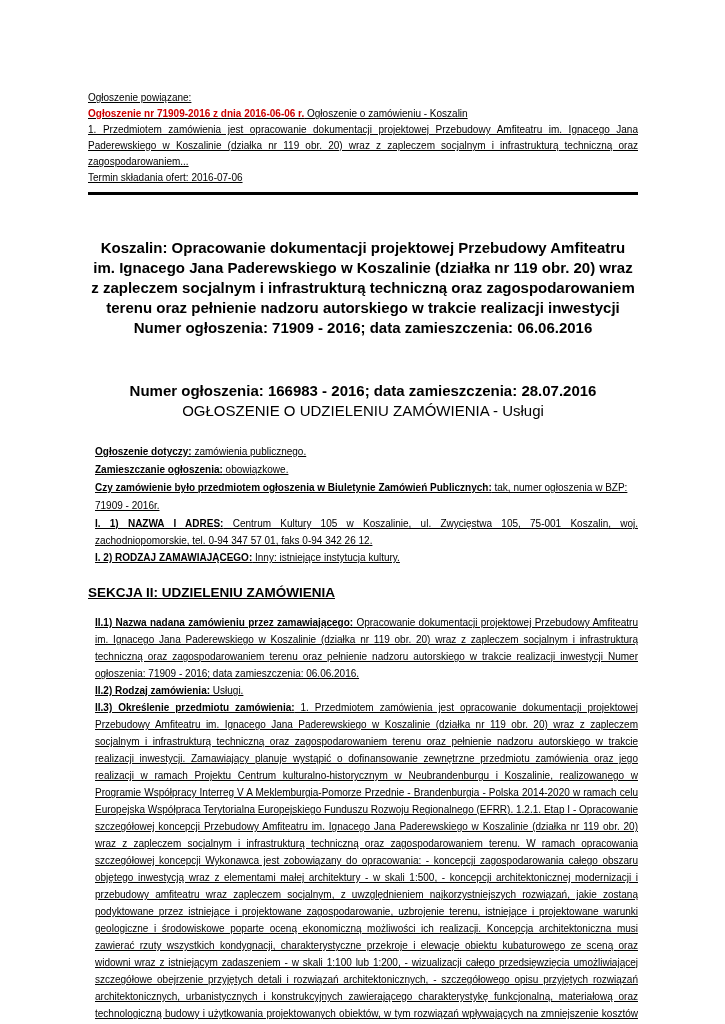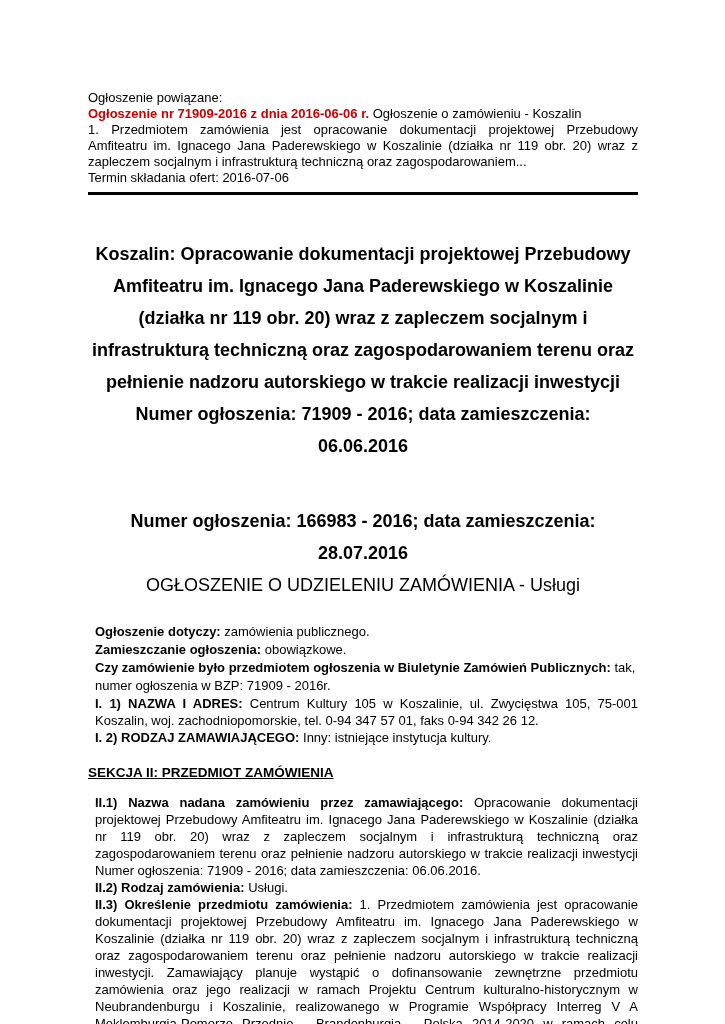--- a/index.html
+++ b/index.html
@@ -7,31 +7,31 @@
     width:725px;
     min-height:1024px;
     background:#ffffff;
     color:#000000;
     font-family:"Liberation Sans","DejaVu Sans",sans-serif;
   }
   .page{ padding:90px 87px 40px 88px; }
   p,h1,h2{ margin:0; font-weight:normal; }
 
   
-  .s{ font-size:13px; line-height:16px; }
+  .s{ font-size:10px; line-height:16px;text-decoration:underline; }
   .b{ font-weight:bold;margin-top:43px; }
   .red{ color:#cc0000; text-decoration:none; }
   .just{ text-align:justify; }
 
   
   .rule{ border:none; border-top:3px solid #000; margin:6px 0 0 0; height:0; }
 
   
   .title-block{ margin-top:16px; text-align:center; }
-  .t{ font-size:18px; line-height:32px; }
+  .t{ font-size:15px; line-height:20px; }
   .t.b{ font-weight:bold; }
 
   
   .meta{ margin-top:22px; padding-left:7px; }
   .meta .s{ line-height:18px; }
 
   
   .sec{ margin-top:18px; margin-bottom:12px; font-size:13.5px; line-height:18px;
         font-weight:bold; text-decoration:underline; }
 
@@ -63,20 +63,20 @@
     <p class="s"><span class="b">Ogłoszenie dotyczy:</span><span> zamówienia publicznego.</span></p>
     <p class="s"><span class="b">Zamieszczanie ogłoszenia:</span><span> obowiązkowe.</span></p>
     <p class="s"><span class="b">Czy zamówienie było przedmiotem ogłoszenia w Biuletynie Zamówień Publicznych:</span><span> tak, numer ogłoszenia w BZP: 71909 - 2016r.</span></p>
   </section>
 
   <div class="items">
     <p class="s just"><span class="b">I. 1) NAZWA I ADRES:</span><span> Centrum Kultury 105 w Koszalinie, ul. Zwycięstwa 105, 75-001 Koszalin, woj. zachodniopomorskie, tel. 0-94 347 57 01, faks 0-94 342 26 12.</span></p>
     <p class="s just"><span class="b">I. 2) RODZAJ ZAMAWIAJĄCEGO:</span><span> Inny: istniejące instytucja kultury.</span></p>
   </div>
 
-  <h2 class="sec">SEKCJA II: PRZEDMIOT ZAMÓWIENIA</h2>
+  <h2 class="sec">SEKCJA II: UDZIELENIU ZAMÓWIENIA</h2>
   <div class="items">
     <p class="s just"><span class="b">II.1) Nazwa nadana zamówieniu przez zamawiającego:</span><span> Opracowanie dokumentacji projektowej Przebudowy Amfiteatru im. Ignacego Jana Paderewskiego w Koszalinie (działka nr 119 obr. 20) wraz z zapleczem socjalnym i infrastrukturą techniczną oraz zagospodarowaniem terenu oraz pełnienie nadzoru autorskiego w trakcie realizacji inwestycji Numer ogłoszenia: 71909 - 2016; data zamieszczenia: 06.06.2016.</span></p>
     <p class="s just"><span class="b">II.2) Rodzaj zamówienia:</span><span> Usługi.</span></p>
     <p class="s just"><span class="b">II.3) Określenie przedmiotu zamówienia:</span><span> 1. Przedmiotem zamówienia jest opracowanie dokumentacji projektowej Przebudowy Amfiteatru im. Ignacego Jana Paderewskiego w Koszalinie (działka nr 119 obr. 20) wraz z zapleczem socjalnym i infrastrukturą techniczną oraz zagospodarowaniem terenu oraz pełnienie nadzoru autorskiego w trakcie realizacji inwestycji. Zamawiający planuje wystąpić o dofinansowanie zewnętrzne przedmiotu zamówienia oraz jego realizacji w ramach Projektu Centrum kulturalno-historycznym w Neubrandenburgu i Koszalinie, realizowanego w Programie Współpracy Interreg V A Meklemburgia-Pomorze Przednie - Brandenburgia - Polska 2014-2020 w ramach celu Europejska Współpraca Terytorialna Europejskiego Funduszu Rozwoju Regionalnego (EFRR). 1.2.1. Etap I - Opracowanie szczegółowej koncepcji Przebudowy Amfiteatru im. Ignacego Jana Paderewskiego w Koszalinie (działka nr 119 obr. 20) wraz z zapleczem socjalnym i infrastrukturą techniczną oraz zagospodarowaniem terenu. W ramach opracowania szczegółowej koncepcji Wykonawca jest zobowiązany do opracowania: - koncepcji zagospodarowania całego obszaru objętego inwestycją wraz z elementami małej architektury - w skali 1:500, - koncepcji architektonicznej modernizacji i przebudowy amfiteatru wraz zapleczem socjalnym, z uwzględnieniem najkorzystniejszych rozwiązań, jakie zostaną podyktowane przez istniejące i projektowane zagospodarowanie, uzbrojenie terenu, istniejące i projektowane warunki geologiczne i środowiskowe poparte oceną ekonomiczną możliwości ich realizacji. Koncepcja architektoniczna musi zawierać rzuty wszystkich kondygnacji, charakterystyczne przekroje i elewacje obiektu kubaturowego ze sceną oraz widowni wraz z istniejącym zadaszeniem - w skali 1:100 lub 1:200, - wizualizacji całego przedsięwzięcia umożliwiającej szczegółowe obejrzenie przyjętych detali i rozwiązań architektonicznych, - szczegółowego opisu przyjętych rozwiązań architektonicznych, urbanistycznych i konstrukcyjnych zawierającego charakterystykę funkcjonalną, materiałową oraz technologiczną budowy i użytkowania projektowanych obiektów, w tym rozwiązań wpływających na zmniejszenie kosztów eksploatacji, - wytycznych akustyki do projektu przebudowy Amfiteatru im. Ignacego Jana Paderewskiego w Koszalinie wraz z modelem cyfrowym obiektu.</span></p>
   </div>
 
 </div>
 
 </body></html>

